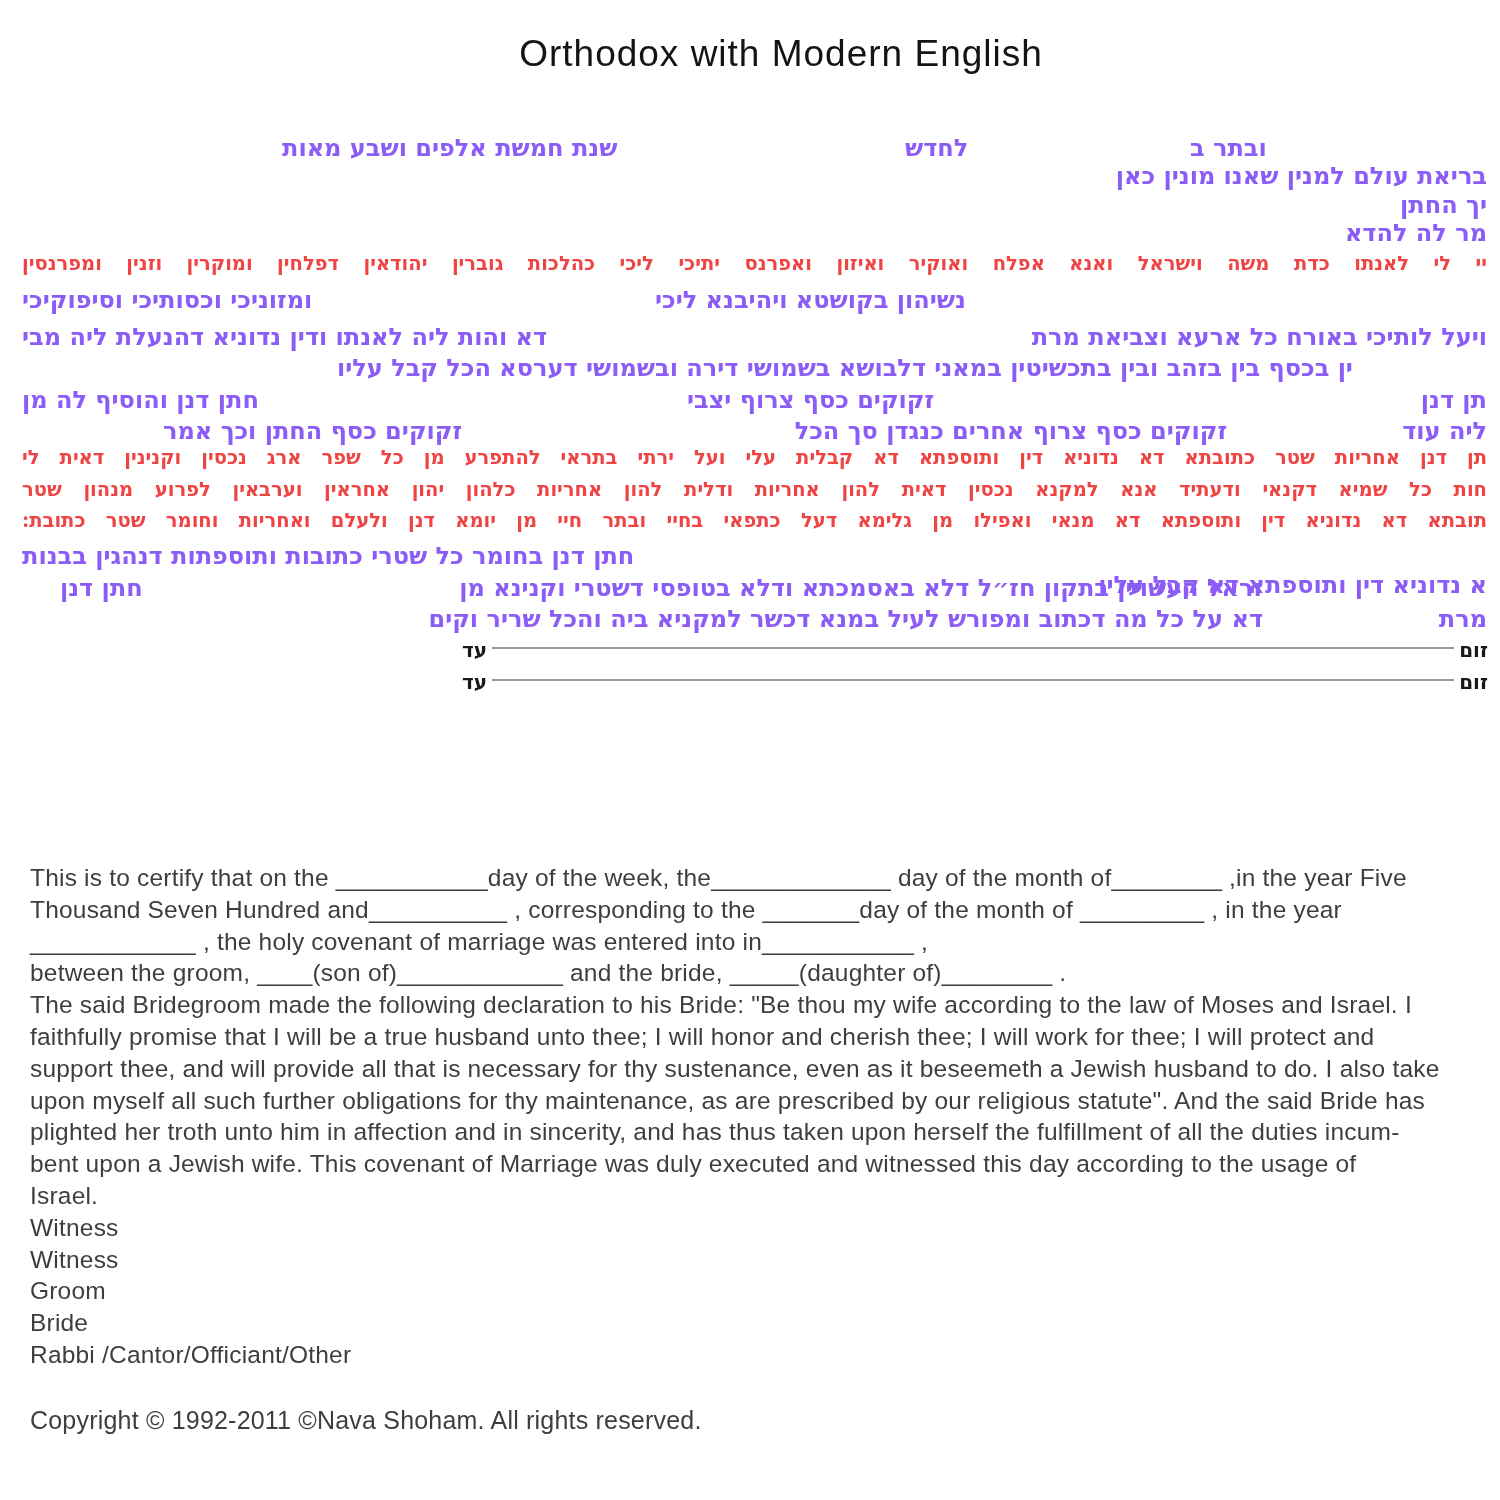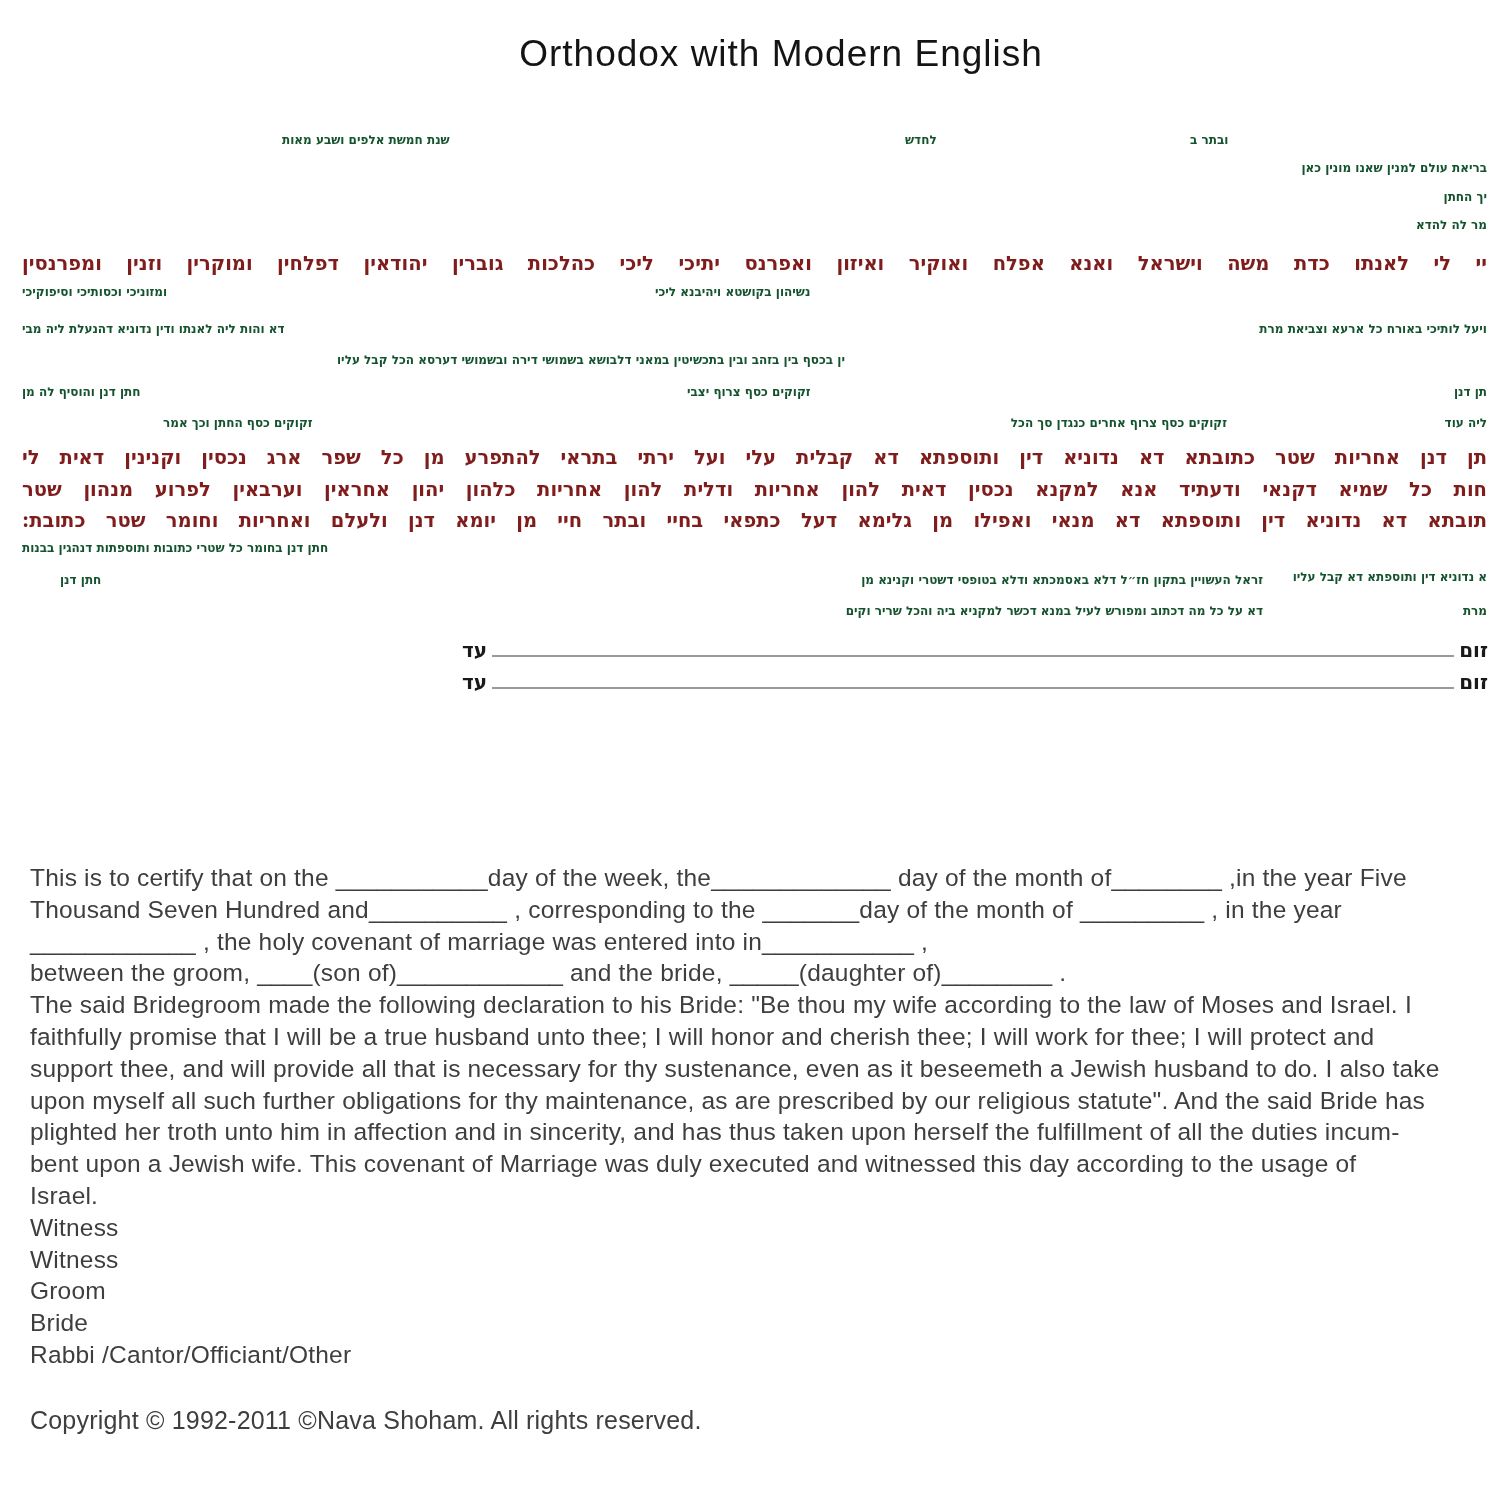--- a/index.html
+++ b/index.html
@@ -1,25 +1,25 @@
 <!DOCTYPE html>
 <html><head>
 <meta charset="utf-8">
 <style>
   html,body{margin:0;padding:0;background:#fff;}
   .page{position:relative;width:1500px;height:1500px;background:#ffffff;overflow:hidden;}
   .title{position:absolute;top:33px;left:0;width:100%;text-align:center;
          font-family:"Liberation Sans",sans-serif;font-size:37px;letter-spacing:1px;color:#141414;padding-left:31px;}
   .hb{position:absolute;direction:rtl;white-space:nowrap;
-      font-family:"DejaVu Serif","DejaVu Sans",serif;font-weight:700;font-size:12px;color:#14532d;}
+      font-family:"DejaVu Serif","DejaVu Sans",serif;font-weight:700;font-size:24px;color:#8b5cf6;}
   .hb-just{position:absolute;left:22px;right:13px;direction:rtl;
-      font-family:"DejaVu Serif","DejaVu Sans",serif;font-weight:700;font-size:19.5px;color:#7f1d1d;
+      font-family:"DejaVu Serif","DejaVu Sans",serif;font-weight:700;font-size:19.5px;color:#ef4444;
       text-align:justify;text-align-last:justify;-moz-text-align-last:justify;white-space:normal;}
   .hb-r{right:13px;}
-  .sig-row{position:absolute;left:462px;right:12px;display:flex;align-items:flex-end;
+  .sig-row{position:absolute;left:462px;right:12px;display:flex;align-items:center;
       font-family:"DejaVu Serif","DejaVu Sans",serif;font-weight:700;font-size:20px;color:#191919;}
   .sig-line{flex:1;border-bottom:2px solid #9a9a9a;margin:0 5px 5px 5px;height:1px;}
   .eng{position:absolute;left:30px;top:862px;width:1448px;
       font-family:"Liberation Sans",sans-serif;font-size:24.5px;line-height:31.8px;
       color:#3e3e3e;letter-spacing:0.2px;}
   .eng div{white-space:pre;}
   .copyright{position:absolute;left:30px;top:1398px;
       font-family:"Liberation Sans",sans-serif;font-size:25px;color:#3e3e3e;letter-spacing:0.2px;margin-top:8px;}
 </style>
 </head>

